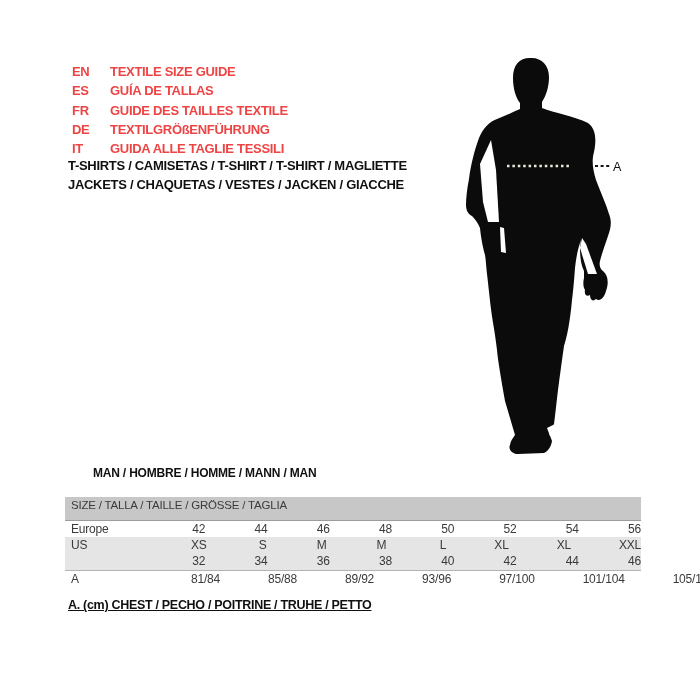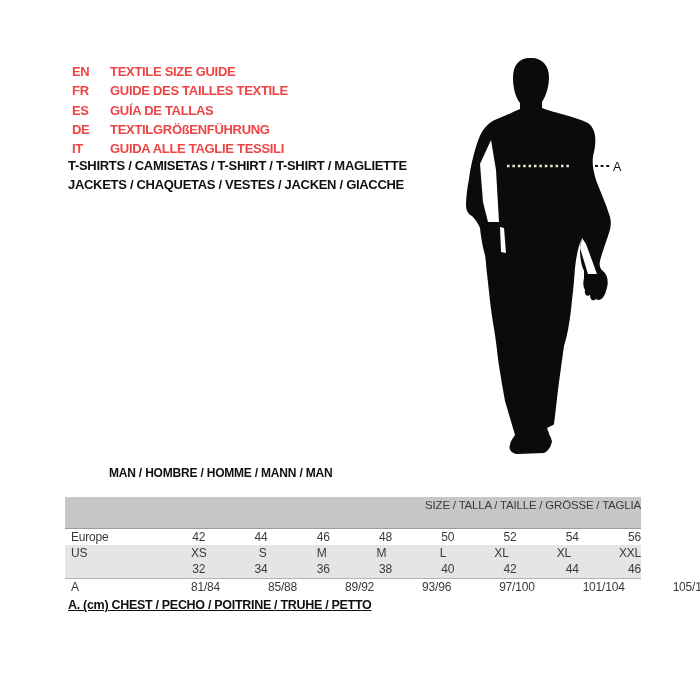--- a/index.html
+++ b/index.html
@@ -22,30 +22,30 @@
   .product-line {
     font-weight:bold; font-size:13px; letter-spacing:-0.3px; color:#101010;
     height:18.5px; line-height:18.5px; white-space:nowrap;
   }
 
   
   .figure { position:absolute; left:452px; top:52px; width:180px; height:410px; }
 
   
   .section-title {
-    position:absolute; left:72px; top:466px;
+    position:absolute; left:56px; top:466px;
     font-weight:bold; font-size:12px; letter-spacing:-0.2px; color:#101010;padding-left:37px;
   }
 
   
   .size-table { position:absolute; left:65px; top:497px; width:576px; }
   .table-header {
-    background:#c7c7c7; height:32px; line-height:16px; padding-left:6px;
+    background:#c7c7c7; height:24px; line-height:16px; padding-left:6px;
     font-size:11.5px; color:#3b3b3b; letter-spacing:-0.2px;
-    border-bottom:1px solid #9c9c9c; box-sizing:border-box;text-align:right;
+    border-bottom:1px solid #9c9c9c; box-sizing:border-box;
   }
   .t-row {
     display:grid; grid-template-columns:78px repeat(8,1fr);
     height:16.2px; align-items:center;
     font-size:12px; color:#3a3a3a; letter-spacing:-0.2px;gap:48px;
   }
   .t-row.shaded { background:#e5e5e5; }
   .t-row.topline { border-top:1px solid #b3b3b3; }
   .t-label { padding-left:6px; text-align:left; }
   .t-cell { text-align:right; }
@@ -60,26 +60,26 @@
 </style>
 </head>
 <body>
 
 <div class="lang-block">
   <div class="lang-row">
     <span class="lang-code">EN</span>
     <span class="lang-title">TEXTILE SIZE GUIDE</span>
   </div>
   <div class="lang-row">
+    <span class="lang-code">ES</span>
+    <span class="lang-title">GUÍA DE TALLAS</span>
+  </div>
+  <div class="lang-row">
     <span class="lang-code">FR</span>
     <span class="lang-title">GUIDE DES TAILLES TEXTILE</span>
-  </div>
-  <div class="lang-row">
-    <span class="lang-code">ES</span>
-    <span class="lang-title">GUÍA DE TALLAS</span>
   </div>
   <div class="lang-row">
     <span class="lang-code">DE</span>
     <span class="lang-title">TEXTILGRÖßENFÜHRUNG</span>
   </div>
   <div class="lang-row">
     <span class="lang-code">IT</span>
     <span class="lang-title">GUIDA ALLE TAGLIE TESSILI</span>
   </div>
 </div>

